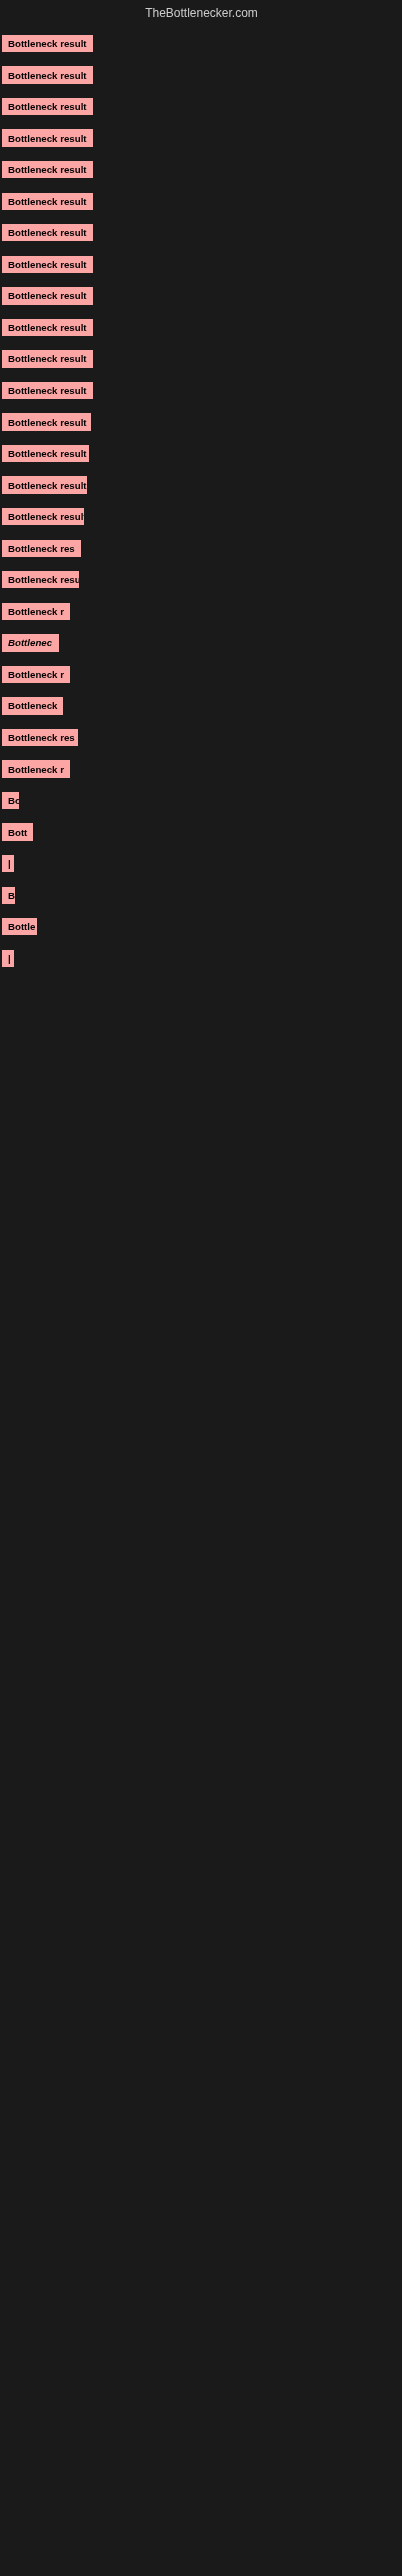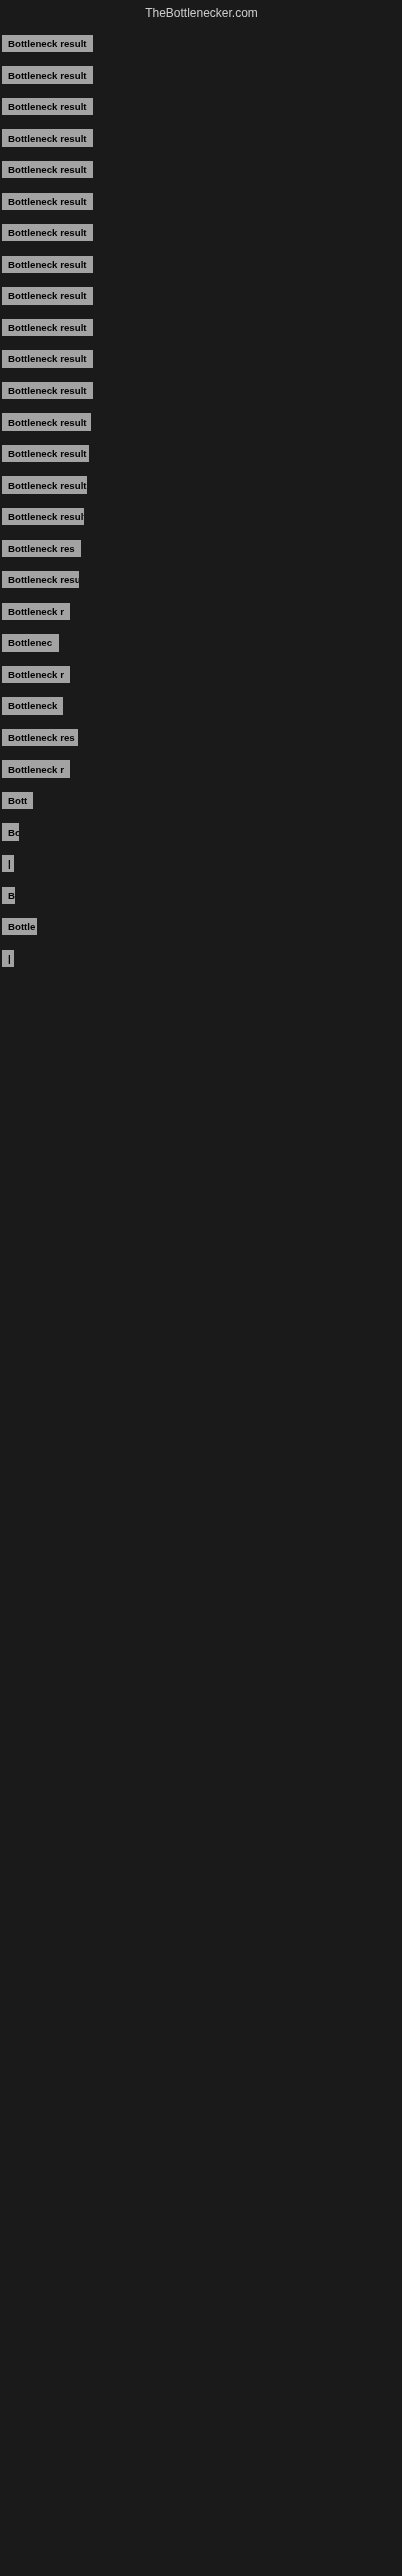--- a/index.html
+++ b/index.html
@@ -28,21 +28,21 @@
       padding: 0 0 161px 0;
     }
 
     .bottleneck-item {
       margin: 4.8px 0;
       padding: 3.2px 1.6px;
     }
 
     .bottleneck-badge {
       display: inline-block;
-      background-color: #a3a3a3;
+      background-color: #fca5a5;
       color: #000000;
       font-size: 9.7px;
       font-weight: bold;
       padding: 3.2px 6.4px;
       white-space: nowrap;
       overflow: hidden;
     }
   </style>
 </head>
 <body>
@@ -64,25 +64,25 @@
     <div class="bottleneck-item"><span class="bottleneck-badge" style="max-width: 95px;">Bottleneck result</span></div>
     <div class="bottleneck-item"><span class="bottleneck-badge" style="max-width: 93px;">Bottleneck result</span></div>
     <div class="bottleneck-item"><span class="bottleneck-badge" style="max-width: 91px;">Bottleneck result</span></div>
     <div class="bottleneck-item"><span class="bottleneck-badge" style="max-width: 89px;">Bottleneck result</span></div>
     <div class="bottleneck-item"><span class="bottleneck-badge" style="max-width: 87px;">Bottleneck result</span></div>
     <div class="bottleneck-item"><span class="bottleneck-badge" style="max-width: 85px;">Bottleneck result</span></div>
     <div class="bottleneck-item"><span class="bottleneck-badge" style="max-width: 82px;">Bottleneck result</span></div>
     <div class="bottleneck-item"><span class="bottleneck-badge" style="max-width: 79px;">Bottleneck res</span></div>
     <div class="bottleneck-item"><span class="bottleneck-badge" style="max-width: 77px;">Bottleneck result</span></div>
     <div class="bottleneck-item"><span class="bottleneck-badge" style="max-width: 72px;">Bottleneck r</span></div>
-    <div class="bottleneck-item"><span class="bottleneck-badge" style="max-width: 64px;">Bottlenec</span></div>
+    <div class="bottleneck-item"><span class="bottleneck-badge" style="max-width: 64px; font-style: italic;">Bottlenec</span></div>
     <div class="bottleneck-item"><span class="bottleneck-badge" style="max-width: 71px;">Bottleneck r</span></div>
     <div class="bottleneck-item"><span class="bottleneck-badge" style="max-width: 61px; text-align: center;">Bottleneck</span></div>
     <div class="bottleneck-item"><span class="bottleneck-badge" style="max-width: 76px;">Bottleneck res</span></div>
     <div class="bottleneck-item"><span class="bottleneck-badge" style="max-width: 68px;">Bottleneck r</span></div>
+    <div class="bottleneck-item"><span class="bottleneck-badge" style="max-width: 17.7px;">Bo</span></div>
     <div class="bottleneck-item"><span class="bottleneck-badge" style="max-width: 31px;">Bott</span></div>
-    <div class="bottleneck-item"><span class="bottleneck-badge" style="max-width: 17.7px;">Bo</span></div>
     <div class="bottleneck-item"><span class="bottleneck-badge" style="max-width: 8px;">|</span></div>
     <div class="bottleneck-item"><span class="bottleneck-badge" style="max-width: 13px;">B</span></div>
     <div class="bottleneck-item"><span class="bottleneck-badge" style="max-width: 35px;">Bottle</span></div>
     <div class="bottleneck-item"><span class="bottleneck-badge" style="max-width: 8px;">|</span></div>
   </div>
 
 
 </body></html>

